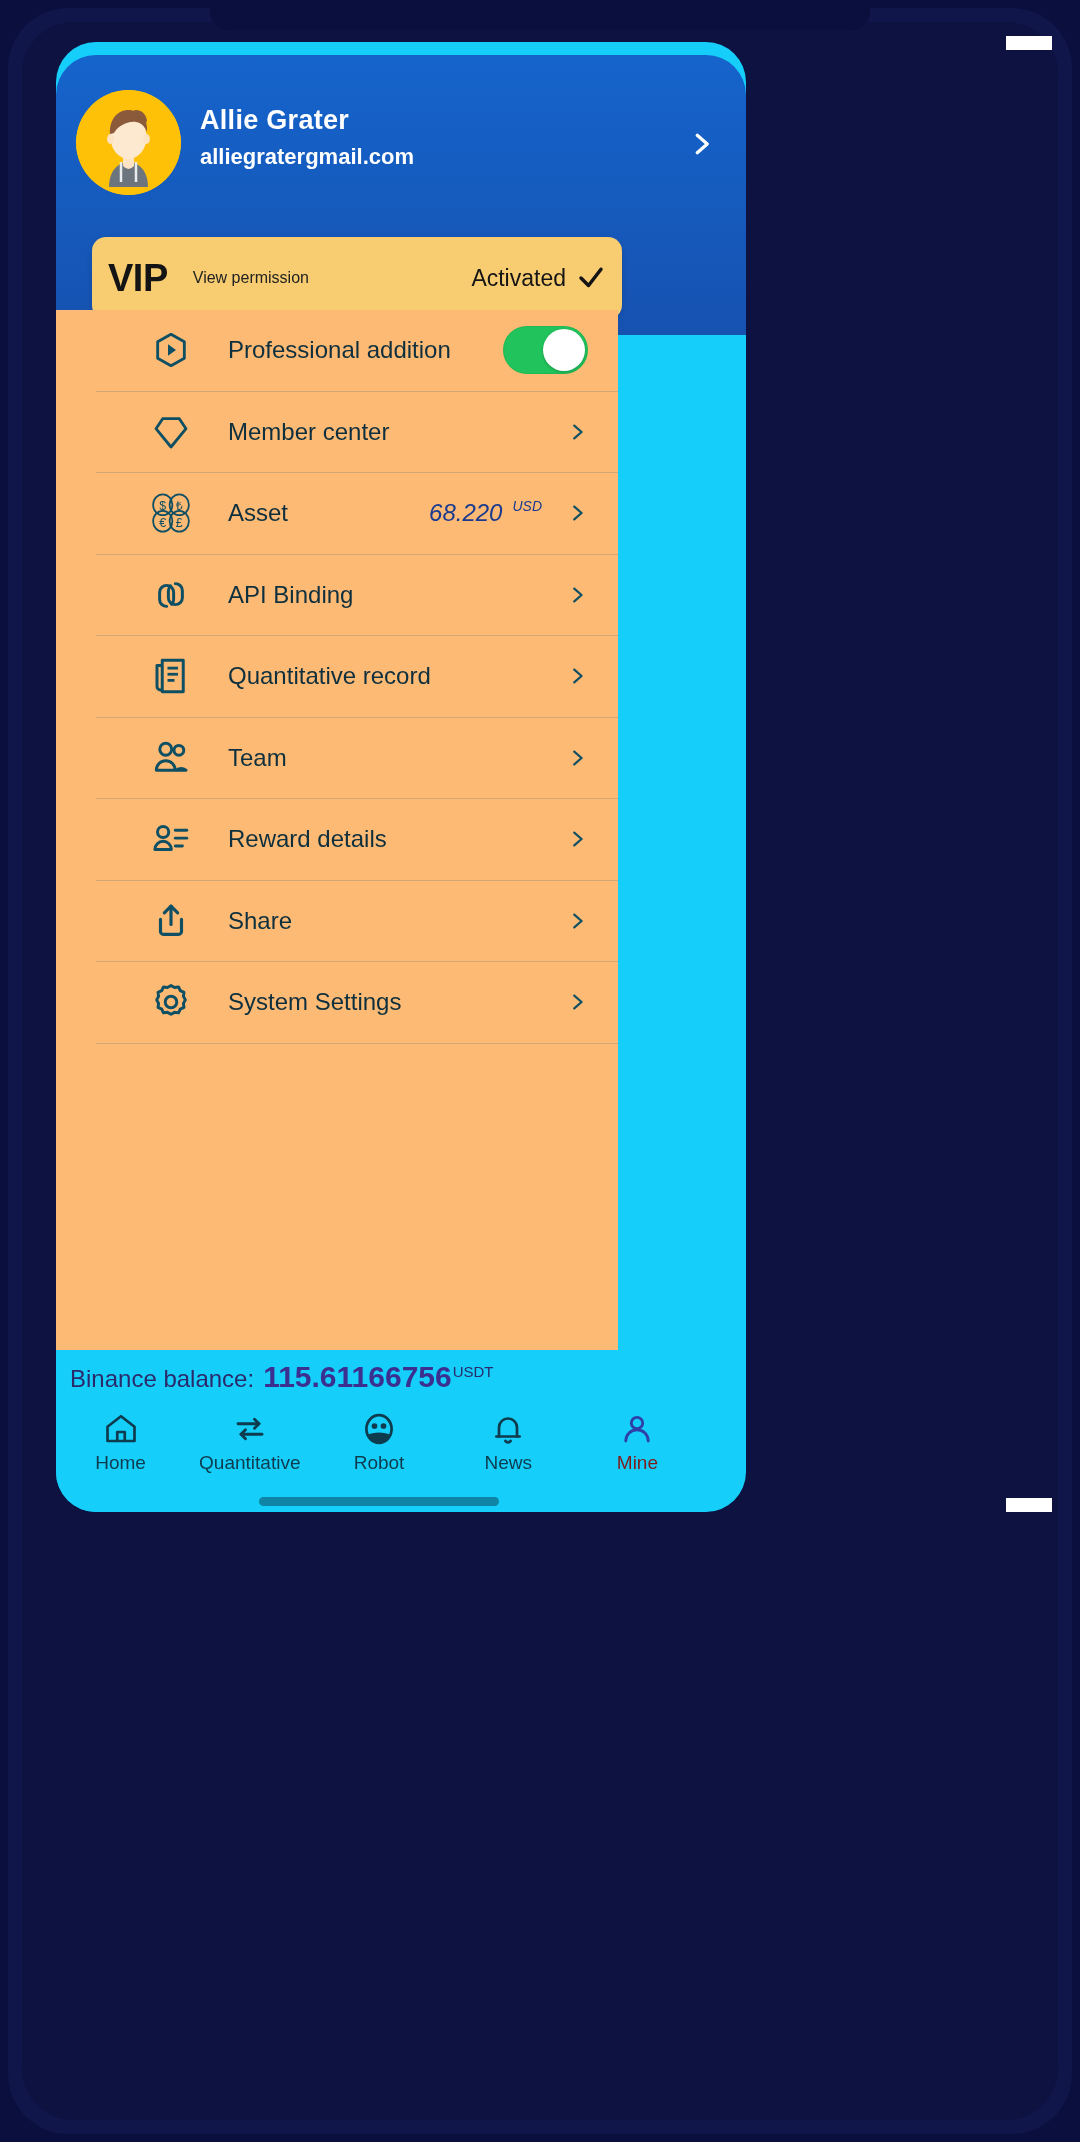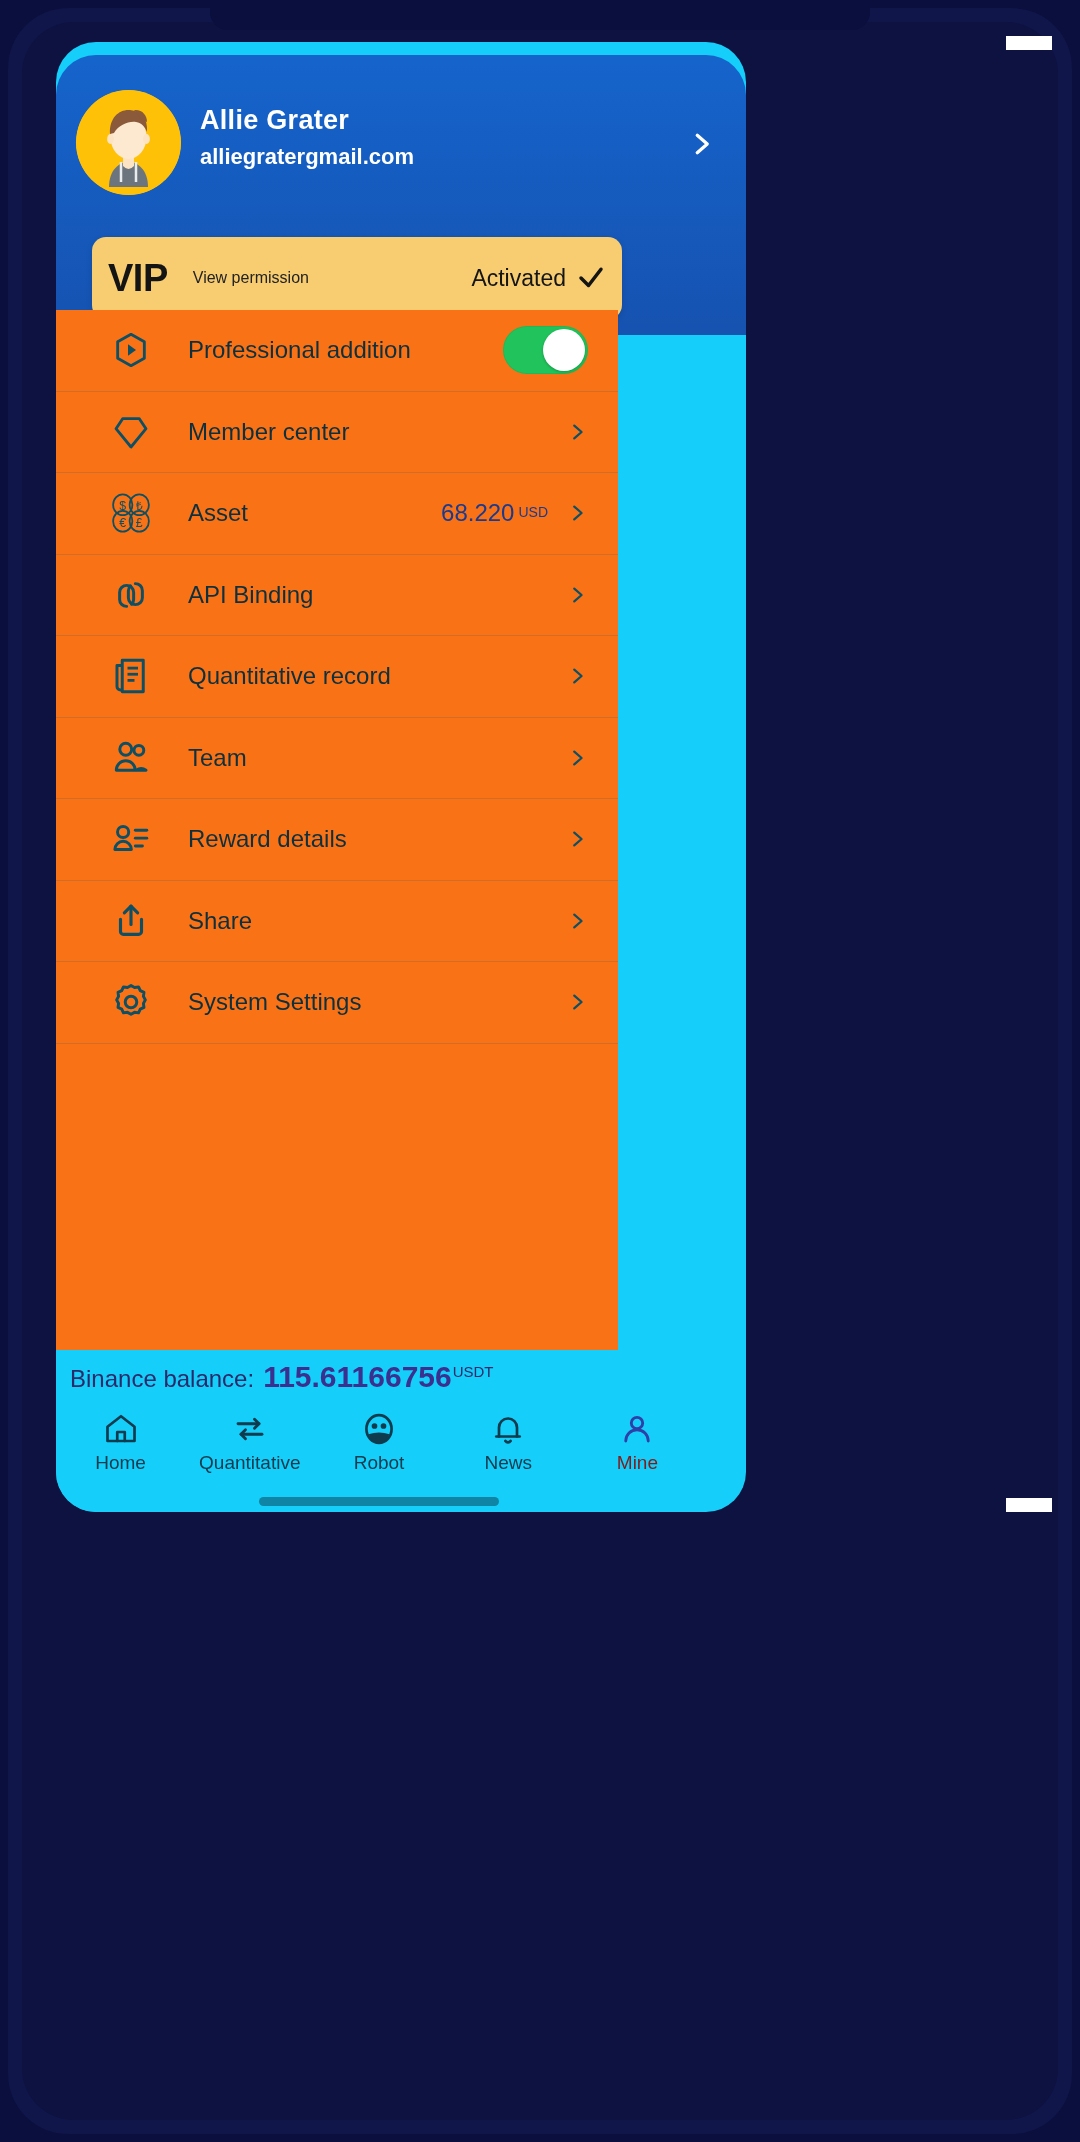--- a/index.html
+++ b/index.html
@@ -134,21 +134,22 @@
     color: #151515;
     font-size: 23px;
   }
   .vip-check svg { display:block; }
 
   
   .menu-panel {
     position: absolute;
     left: 0; top: 268px;
     width: 562px; height: 1040px;
-    background: #f97316;
+    background: #fdba74;
+    padding-left: 40px;
   }
   .menu-row {
     position: relative;
     height: 81.5px;
     display: flex;
     align-items: center;
     padding: 0 30px 0 52px;
     border-bottom: 1px solid rgba(10,90,120,0.18);
   }
   .menu-row:first-child { border-top: none; }
@@ -159,22 +160,23 @@
   }
   .menu-icon svg { display:block; }
   .menu-label {
     margin-left: 34px;
     color: #0e2f3d;
     font-size: 24px;
   }
   .menu-right {
     margin-left: auto;
     display: flex;
-    align-items: flex-end;
-    gap: 10px;
+    align-items: center;
+    gap: 16px;
+    font-style: italic;
   }
   .asset-value {
     color: #1a3a8f;
     font-size: 24px;
   }
   .asset-unit {
     color: #1a3a8f;
     font-size: 14px;
     vertical-align: super;
     position: relative;

